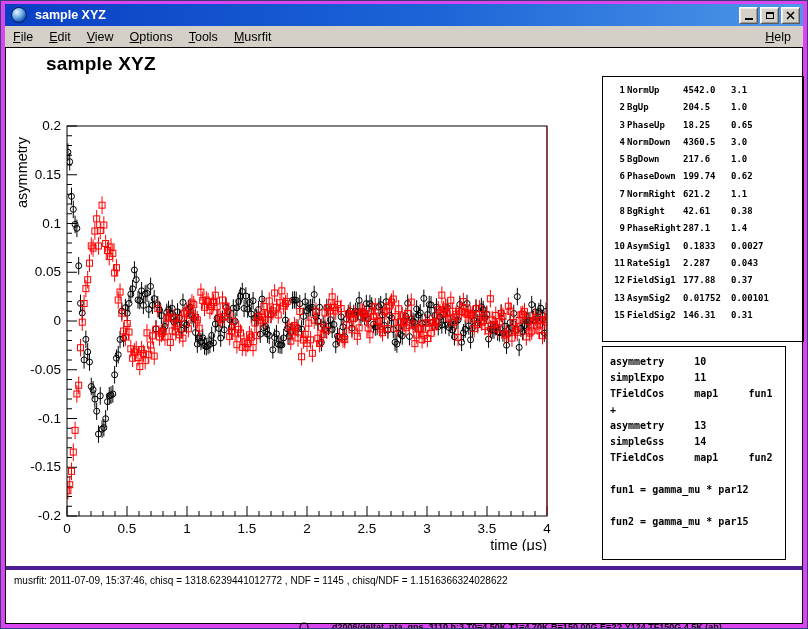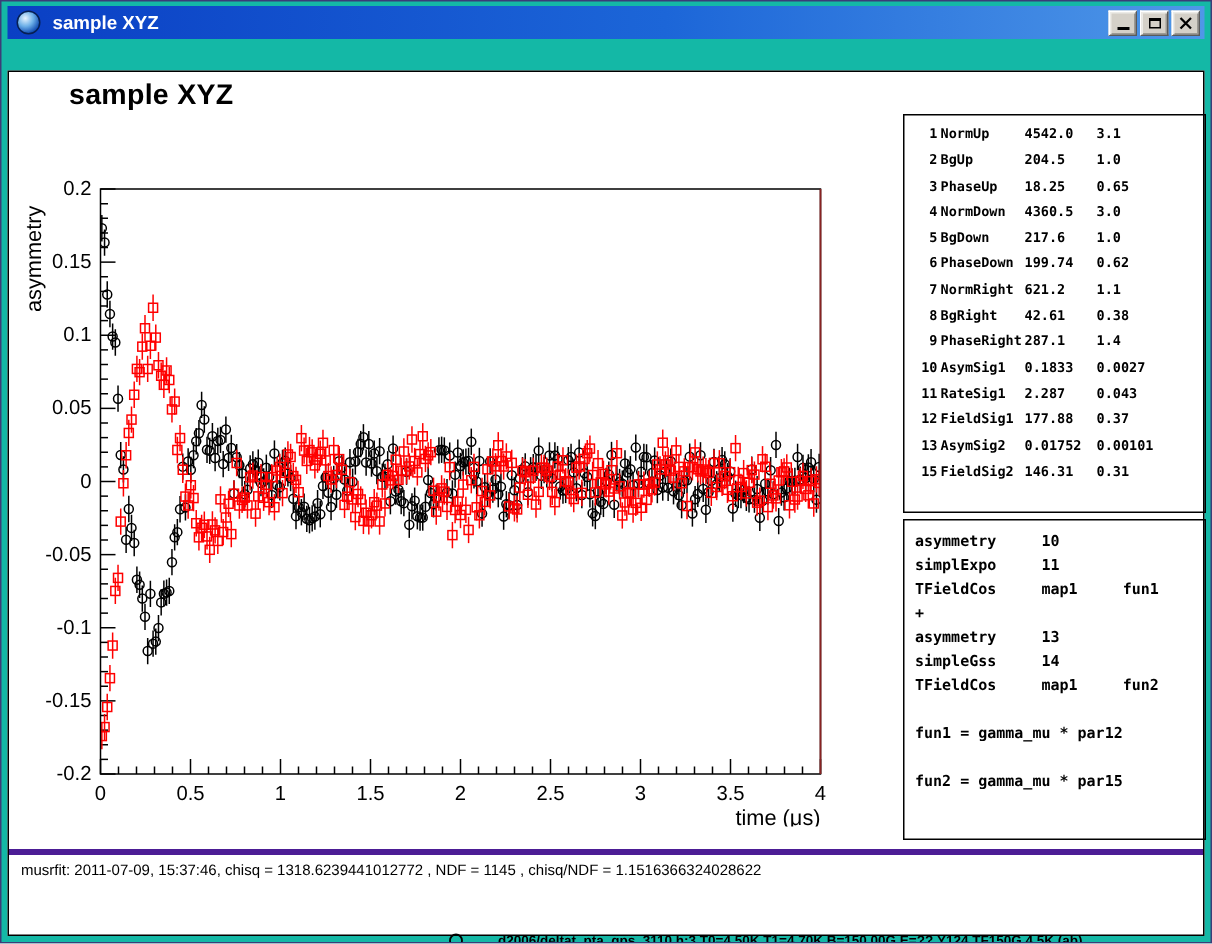--- a/index.html
+++ b/index.html
@@ -1,16 +1,16 @@
 <!DOCTYPE html>
 <html><head>
 <meta charset="utf-8">
 <style>
   html,body{margin:0;padding:0;background:#ffffff;}
-  .window{position:relative;width:808px;height:629px;background:#14b8a6;
+  .window{position:relative;width:808px;height:629px;background:#d946ef;
     font-family:"Liberation Sans",sans-serif;overflow:hidden;box-sizing:border-box;
     border:1px solid #3c3c78;}
   .titlebar{position:absolute;left:4px;top:3px;right:4px;height:22px;
     background:linear-gradient(90deg,#0a3fc4 0%,#1c66d8 55%,#4f97e8 100%);
     display:flex;align-items:center;}
   .win-icon{width:14px;height:14px;border-radius:50%;margin-left:6px;flex:0 0 auto;
     background:radial-gradient(circle at 35% 30%,#e8f4ff,#6db0e8 40%,#1450b4 75%,#0a2a70);
     border:1px solid #071f52;}
   .title-text{color:#fff;font-weight:bold;font-size:12.5px;margin-left:8px;white-space:nowrap;}
   .tb-buttons{margin-left:auto;display:flex;margin-right:3px;gap:2px;}
@@ -28,21 +28,21 @@
   .canvas{position:absolute;left:4px;top:46px;right:4px;bottom:4px;background:#ffffff;
     border:1px solid #000;color:#000;}
   .plot-title{position:absolute;left:40px;top:5px;font-size:19px;font-weight:bold;letter-spacing:.2px;}
   #plot-svg{position:absolute;left:6px;top:13px;}
   .param-box{position:absolute;left:596px;top:28px;width:202px;height:266px;border:1px solid #000;
     box-sizing:border-box;padding:5px 0 0 6px;overflow:hidden;
     font-family:"DejaVu Sans Mono",monospace;font-size:9px;font-weight:bold;}
   .param-row{display:grid;grid-template-columns:16px 54px 46px auto;column-gap:2px;
     height:17.3px;line-height:17.3px;white-space:pre;}
   .pc0{text-align:right;}
-  .theory-box{position:absolute;left:596px;top:298px;width:202px;height:214px;border:1px solid #000;
+  .theory-box{position:absolute;left:596px;top:298px;width:184px;height:214px;border:1px solid #000;
     box-sizing:border-box;padding:7px 0 16px 7px;overflow:hidden;
     font-family:"DejaVu Sans Mono",monospace;font-size:10px;font-weight:bold;}
   .theory-line{white-space:pre;line-height:16px;}
   .bottom-pad{position:absolute;left:0;right:0;top:518px;bottom:0;border-top:4px solid #4c1d95;}
   .fit-info{position:absolute;left:8px;top:5px;font-size:10px;white-space:nowrap;}
   .legend-row{position:absolute;left:292px;display:flex;align-items:center;margin-top:32px;}
   .legend-row svg{display:block;flex:0 0 auto;}
   .legend-label{margin-left:22px;font-size:9px;font-weight:bold;white-space:nowrap;}
 </style>
 </head>
@@ -61,20 +61,33 @@
         <span class="g-max"></span>
       </div>
       <div class="tb-btn">
         <svg width="9" height="9" viewBox="0 0 9 9">
           <path d="M1 1 L8 8 M8 1 L1 8" stroke="#000" stroke-width="1.5"></path>
         </svg>
       </div>
     </div>
   </div>
 
+  <div class="menubar">
+    <div id="menu-left" class="menu-side">
+        <span class="menu-item"><u>F</u>ile</span>
+        <span class="menu-item"><u>E</u>dit</span>
+        <span class="menu-item"><u>V</u>iew</span>
+        <span class="menu-item"><u>O</u>ptions</span>
+        <span class="menu-item"><u>T</u>ools</span>
+        <span class="menu-item"><u>M</u>usrfit</span>
+      </div>
+    <div id="menu-right" class="menu-side">
+        <span class="menu-item"><u>H</u>elp</span>
+      </div>
+  </div>
 
   <div class="canvas">
     <div class="plot-title">sample XYZ</div>
 
     <svg id="plot-svg" width="585" height="490" viewBox="0 0 585 490">
         <defs>
           <clipPath id="fclip">
             <rect x="55" y="65" width="480" height="390"></rect>
           </clipPath>
         </defs>

